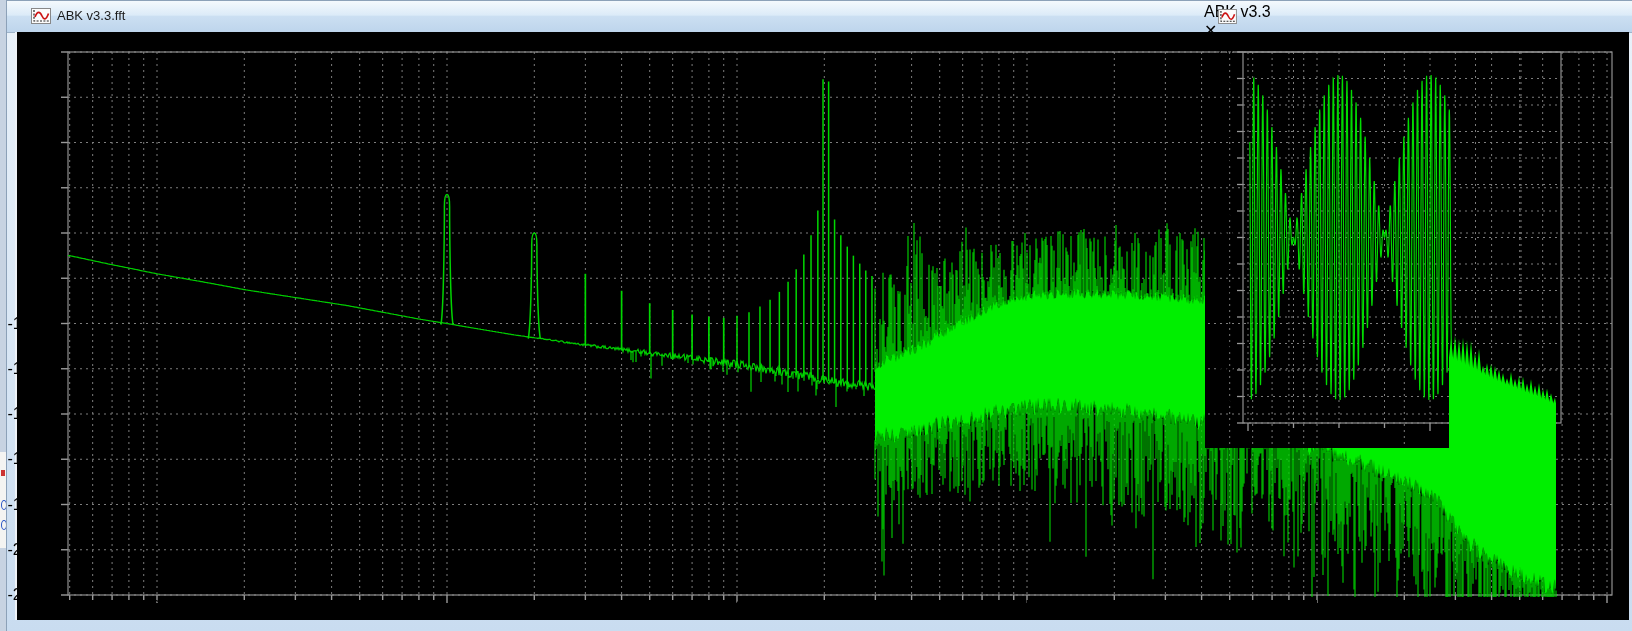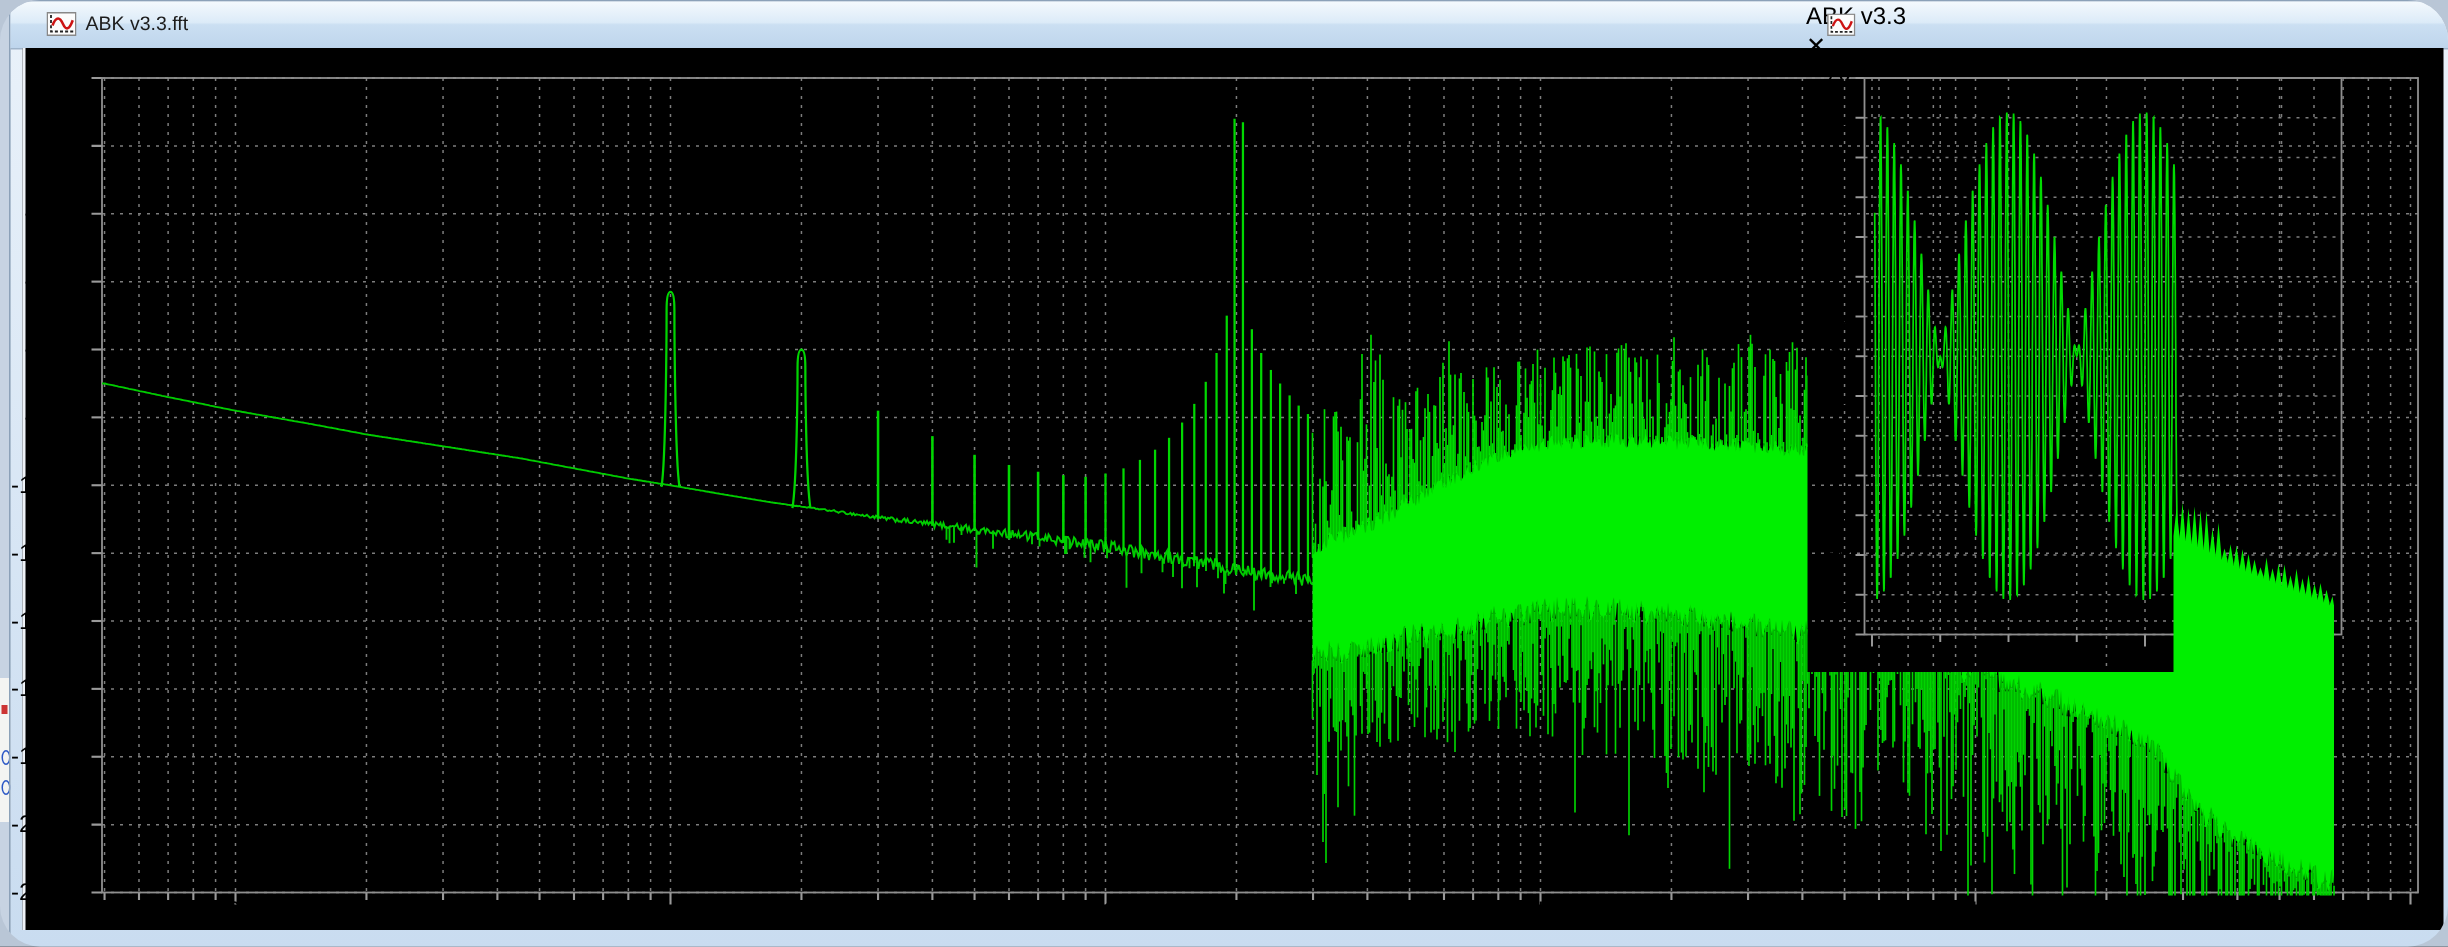--- a/index.html
+++ b/index.html
@@ -1,17 +1,17 @@
 <!DOCTYPE html>
 <html><head>
 <meta charset="utf-8">
 <style>
   html,body{margin:0;padding:0;background:#b9c6d6;}
   #stage{position:relative;width:1632px;height:631px;overflow:hidden;
-         font-family:"Liberation Sans",sans-serif;border-radius:27px;}
+         font-family:"Liberation Sans",sans-serif;}
   
   .behind{position:absolute;left:0;top:0;width:7px;height:631px;background:#c7d3e2;z-index:0;}
   .behind .paper{position:absolute;left:0;top:452px;width:7px;height:96px;background:#f4f4f2;}
   .behind .g1{position:absolute;left:1px;top:18px;width:4px;height:6px;background:#c33;}
   .behind .g2{position:absolute;left:1px;top:48px;width:4px;height:8px;border:1px solid #2a56c6;border-radius:50%;}
   .behind .g3{position:absolute;left:1px;top:68px;width:4px;height:8px;border:1px solid #2a56c6;border-radius:50%;}
 
   
   .fft-window{position:absolute;left:6px;top:0;width:1626px;height:631px;z-index:1;
     background:linear-gradient(180deg,#eaf2fa,#c9dcf0);border:1px solid #8ca1b8;}

